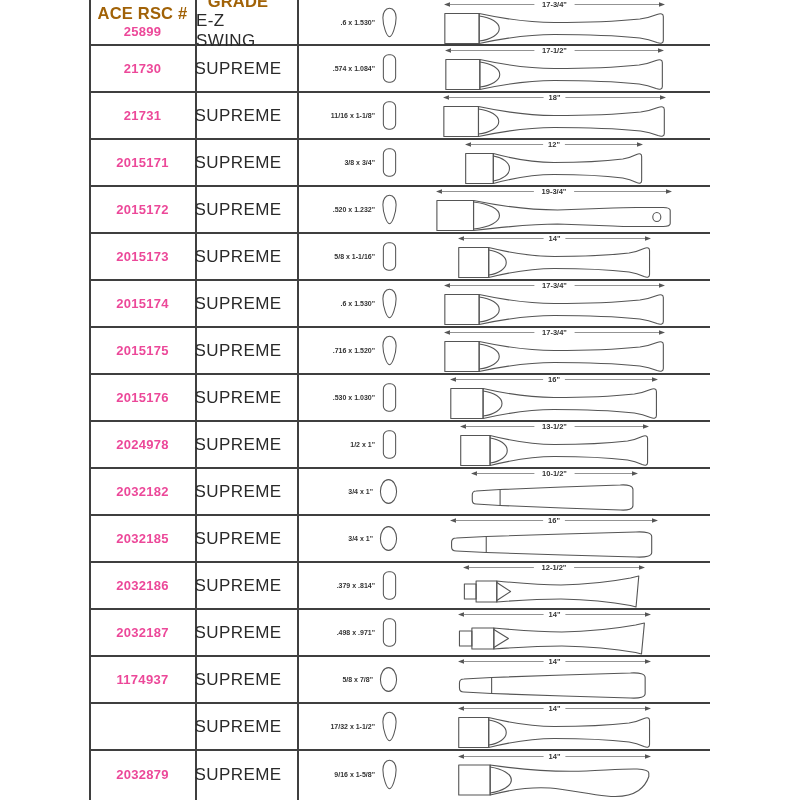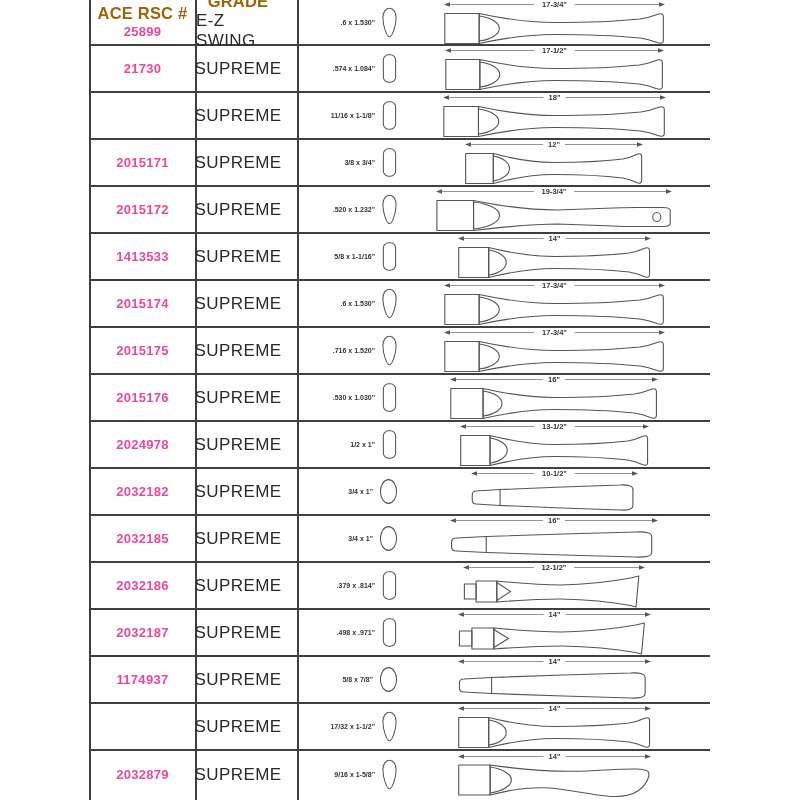--- a/index.html
+++ b/index.html
@@ -117,20 +117,24 @@
               <g transform="translate(1,12.5) scale(0.8295454545454546,1)">
                 <path d="M1,2 H42 V32 H1 Z" fill="none" stroke="#555555" stroke-width="1.1" stroke-linejoin="round" vector-effect="non-scaling-stroke"></path>
                 <path d="M42,4.5 C56,6 66,11 66,17 C66,23 56,28 42,29.5" fill="none" stroke="#555555" stroke-width="1.1" stroke-linejoin="round" vector-effect="non-scaling-stroke"></path>
                 <path d="M42,2 C78,8.5 102,11 132,11 C176,11 210,9.5 234,7.5 C243,6.5 250,4.5 254.5,3 C259.5,1.5 262,2.5 262,5 L262,29 C262,31.5 259.5,32.5 254.5,31 C250,29.5 243,27.5 234,26.5 C210,24.5 176,23 132,23 C102,23 78,25.5 42,32 Z" fill="none" stroke="#555555" stroke-width="1.1" stroke-linejoin="round" vector-effect="non-scaling-stroke"></path>
               </g>
             </svg>
           </div>
     </div>
   </div>
       <div class="row">
+    <div class="cell c-part">
+
+      <div class="part">21731</div>
+    </div>
     <div class="cell c-grade">
 
       <div class="grade">SUPREME</div>
     </div>
     <div class="cell c-draw">
       <div class="eye-wrap">
         <span class="dims">11/16 x 1-1/8"</span>
         <span class="eye-svg">
               <svg width="17" height="31" viewBox="0 0 18 32">
                 <rect x="2.5" y="1.5" width="13" height="29" rx="5.5" fill="none" stroke="#555" stroke-width="1.1"></rect>
@@ -218,21 +222,21 @@
                 <path d="M42,2 C80,9 106,11.5 136,11.5 L198,9.5 C208,9 216,9 224,9 L254,9 C259.5,9 262,10 262,12 L262,25 C262,27 259.5,28 254,28 L224,28 C216,28 208,28 198,27.5 L136,25.5 C106,25.5 80,28 42,32 Z" fill="none" stroke="#555555" stroke-width="1.1" stroke-linejoin="round" vector-effect="non-scaling-stroke"></path>
                 <circle cx="247" cy="18.5" r="4.5" fill="none" stroke="#555555" stroke-width="1.1" vector-effect="non-scaling-stroke"></circle>
               </g>
             </svg>
           </div>
     </div>
   </div>
       <div class="row">
     <div class="cell c-part">
 
-      <div class="part">1413533</div>
+      <div class="part">2015173</div>
     </div>
     <div class="cell c-grade">
 
       <div class="grade">SUPREME</div>
     </div>
     <div class="cell c-draw">
       <div class="eye-wrap">
         <span class="dims">5/8 x 1-1/16"</span>
         <span class="eye-svg">
               <svg width="17" height="31" viewBox="0 0 18 32">

